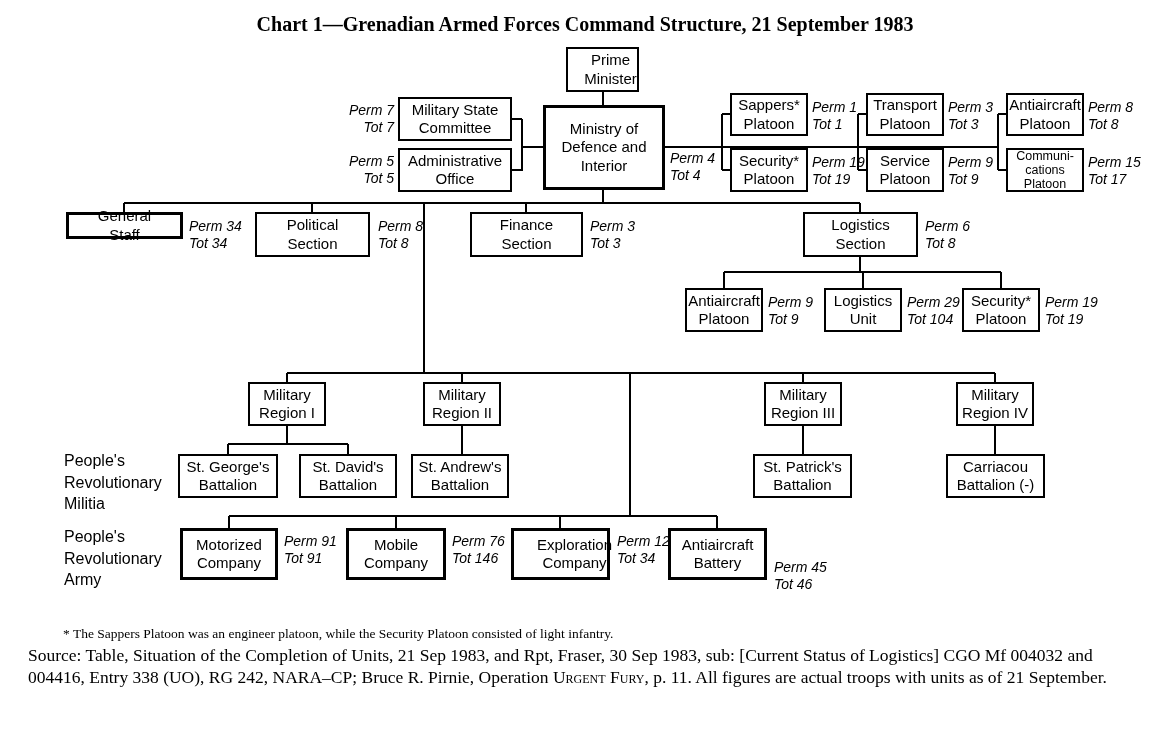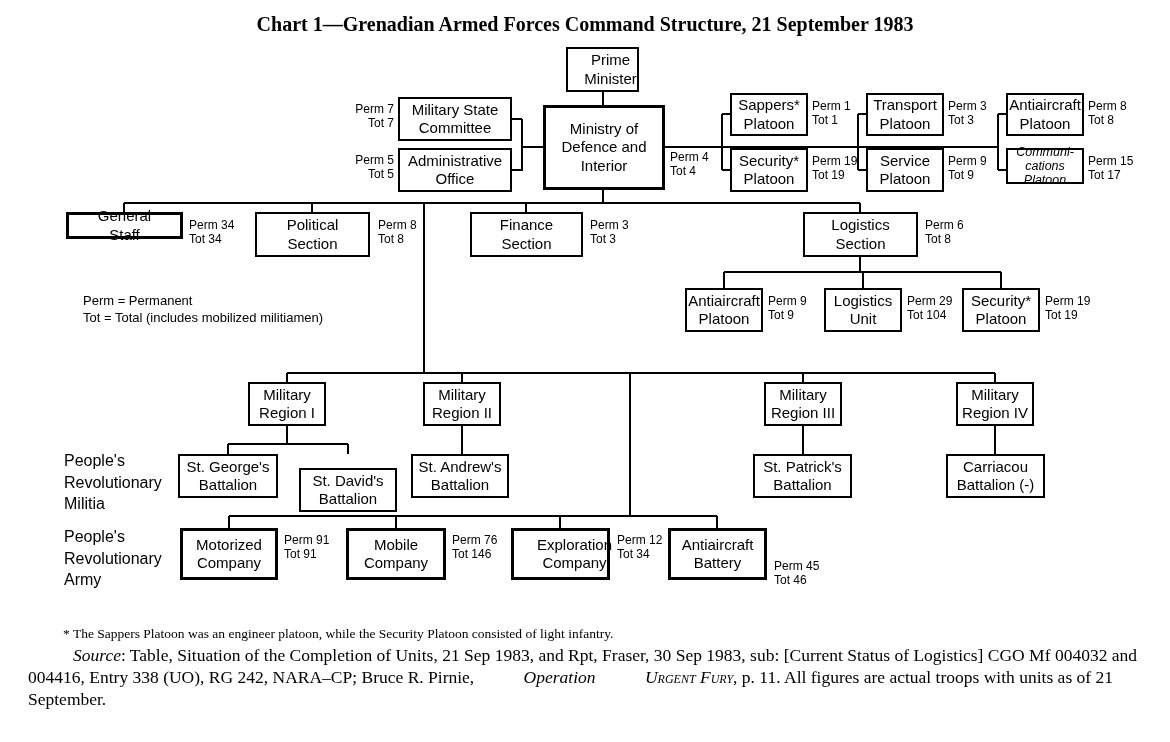--- a/index.html
+++ b/index.html
@@ -14,38 +14,38 @@
   svg.lines{position:absolute;left:0;top:0;pointer-events:none;}
   .box{
     position:absolute;border:2px solid #000;background:#fff;
     display:flex;align-items:center;justify-content:center;
     text-align:center;white-space:pre-line;font-size:15px;line-height:1.22;
     box-sizing:border-box;
   }
   .box.thick{border-width:3px;}
   .box.small{font-size:12.5px;line-height:1.12;}
   .stat{
-    position:absolute;font-size:12px;line-height:1.2;white-space:pre-line;
+    position:absolute;font-size:14px;line-height:1.2;white-space:pre-line;font-style:italic;
   }
   .stat.right{text-align:right;}
   .group-label{
     position:absolute;font-size:16px;line-height:1.35;white-space:pre-line;
   }
   #legend{
     position:absolute;left:83px;top:293px;font-size:13px;line-height:1.3;white-space:pre-line;
   }
   #footnote-asterisk{
     position:absolute;left:63px;top:626px;font-family:"Liberation Serif",serif;
     font-size:13.5px;
   }
   #source-note{
     position:absolute;left:28px;top:645px;width:1122px;
     font-family:"Liberation Serif",serif;font-size:17.5px;line-height:1.25;
   }
-  .it{font-style:italic;margin-left:45px;}
+  .it{}
   .sc{font-variant:small-caps;}
 </style>
 </head>
 <body>
 
 <div id="stage">
 
   <div id="chart-title">Chart 1—Grenadian Armed Forces Command Structure, 21 September 1983</div>
 
   <svg class="lines" width="1170" height="742" viewBox="0 0 1170 742">
@@ -110,21 +110,21 @@
 Tot 8</div>
 
   <div class="box" style="left:730px;top:148px;width:78px;height:44px;">Security*
 Platoon</div>
   <div class="stat" style="left:812px;top:154px;">Perm 19
 Tot 19</div>
   <div class="box" style="left:866px;top:148px;width:78px;height:44px;">Service
 Platoon</div>
   <div class="stat" style="left:948px;top:154px;">Perm 9
 Tot 9</div>
-  <div class="box small" style="left:1006px;top:148px;width:78px;height:36px;font-style:italic;">Communi-
+  <div class="box small" style="left:1006px;top:148px;width:78px;height:44px;">Communi-
 cations
 Platoon</div>
   <div class="stat" style="left:1088px;top:154px;">Perm 15
 Tot 17</div>
 
   <div class="box thick" style="left:66px;top:212px;width:117px;height:27px;">General
 Staff</div>
   <div class="stat" style="left:189px;top:218px;">Perm 34
 Tot 34</div>
   <div class="box" style="left:255px;top:212px;width:115px;height:45px;">Political
@@ -146,38 +146,36 @@
 Tot 9</div>
   <div class="box" style="left:824px;top:288px;width:78px;height:44px;">Logistics
 Unit</div>
   <div class="stat" style="left:907px;top:294px;">Perm 29
 Tot 104</div>
   <div class="box" style="left:962px;top:288px;width:78px;height:44px;">Security*
 Platoon</div>
   <div class="stat" style="left:1045px;top:294px;">Perm 19
 Tot 19</div>
 
-  <div id="legend">Perm = Permanent
-Tot = Total (includes mobilized militiamen)</div>
 
   <div class="box" style="left:248px;top:382px;width:78px;height:44px;">Military
 Region I</div>
   <div class="box" style="left:423px;top:382px;width:78px;height:44px;">Military
 Region II</div>
   <div class="box" style="left:764px;top:382px;width:78px;height:44px;">Military
 Region III</div>
   <div class="box" style="left:956px;top:382px;width:78px;height:44px;">Military
 Region IV</div>
 
   <div class="group-label" style="left:64px;top:450px;">People's
 Revolutionary
 Militia</div>
   <div class="box" style="left:178px;top:454px;width:100px;height:44px;">St. George's
 Battalion</div>
-  <div class="box" style="left:299px;top:468px;width:98px;height:44px;">St. David's
+  <div class="box" style="left:299px;top:454px;width:98px;height:44px;">St. David's
 Battalion</div>
   <div class="box" style="left:411px;top:454px;width:98px;height:44px;">St. Andrew's
 Battalion</div>
   <div class="box" style="left:753px;top:454px;width:99px;height:44px;">St. Patrick's
 Battalion</div>
   <div class="box" style="left:946px;top:454px;width:99px;height:44px;">Carriacou
 Battalion (-)</div>
 
   <div class="group-label" style="left:64px;top:526px;">People's
 Revolutionary

